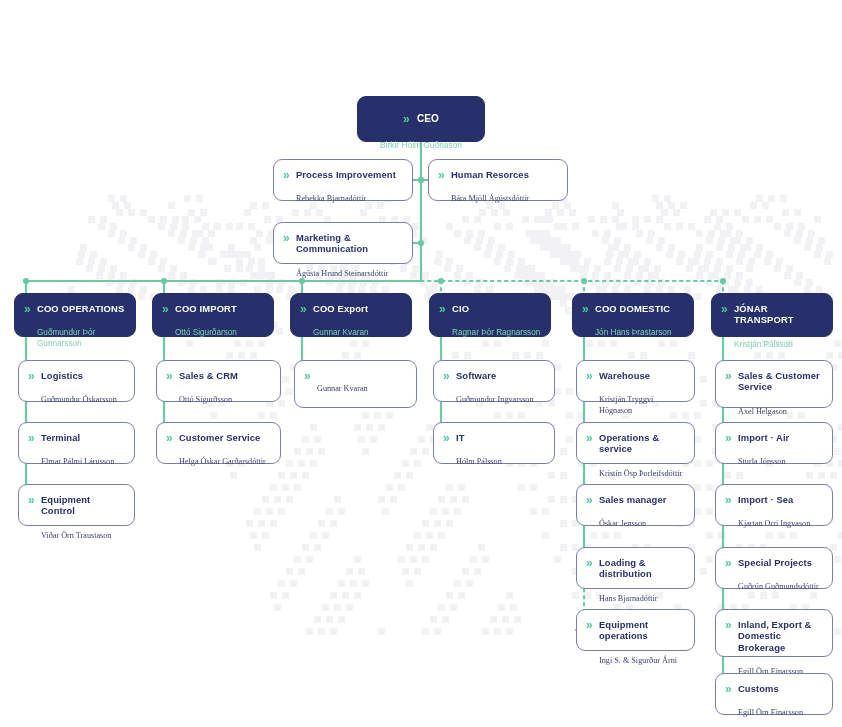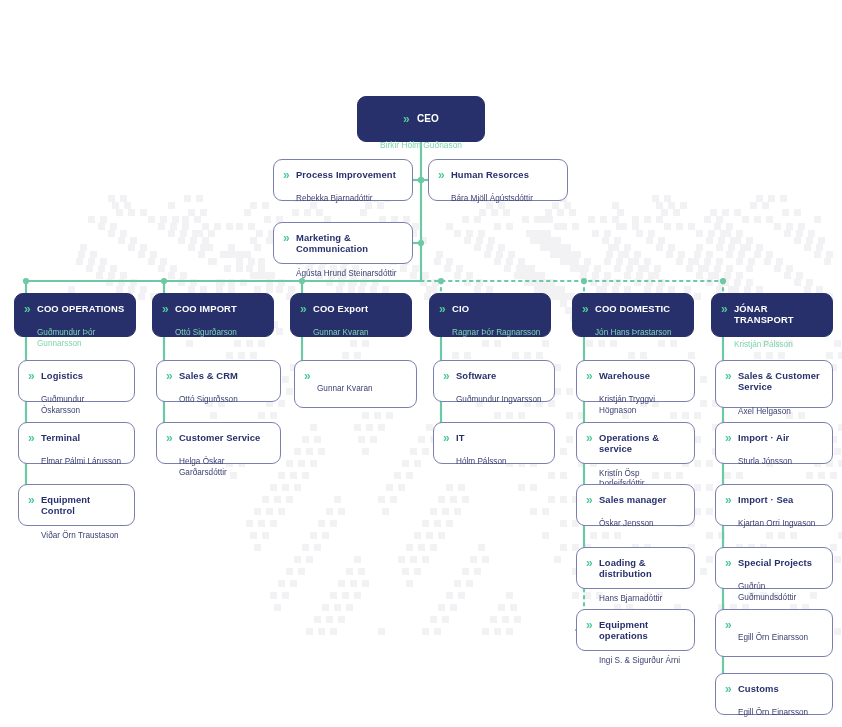--- a/index.html
+++ b/index.html
@@ -41,21 +41,21 @@
   .node.dark .n-title{color:#ffffff;}
   .node.dark .n-sub{color:#7fd4b0;}
 
   
   .node.light{
     background:#ffffff;
     border:1.4px solid #7b7fae;
     color:#27306b;
   }
   .node.light .n-title{color:#27306b;}
-  .node.light .n-sub{color:#3c4272;}
+  .node.light .n-sub{color:#3c4272;font-family:Liberation Serif, serif;}
 
   .n-inner{
     padding:9px 10px 9px 9px;
     display:block;
   }
   .n-title{
     font-size:9.4px;
     font-weight:bold;
     line-height:11.4px;
     letter-spacing:.1px;
@@ -1392,21 +1392,22 @@
       </div>
     </div>
     <div class="node light" style="left: 715px; top: 547px; width: 118px; height: 42px;">
       <div class="n-inner">
         <span class="n-title"><span class="chev">»</span><span>Special Projects</span></span>
         <span class="n-sub">Guðrún Guðmundsdóttir</span>
       </div>
     </div>
     <div class="node light" style="left: 715px; top: 609px; width: 118px; height: 48px;">
       <div class="n-inner">
-        <span class="n-title"><span class="chev">»</span></span>
+        <span class="n-title"><span class="chev">»</span><span>Inland, Export &amp;
+Domestic Brokerage</span></span>
         <span class="n-sub">Egill Örn Einarsson</span>
       </div>
     </div>
     <div class="node light" style="left: 715px; top: 673px; width: 118px; height: 42px;">
       <div class="n-inner">
         <span class="n-title"><span class="chev">»</span><span>Customs</span></span>
         <span class="n-sub">Egill Örn Einarsson</span>
       </div>
     </div>
   </div>

